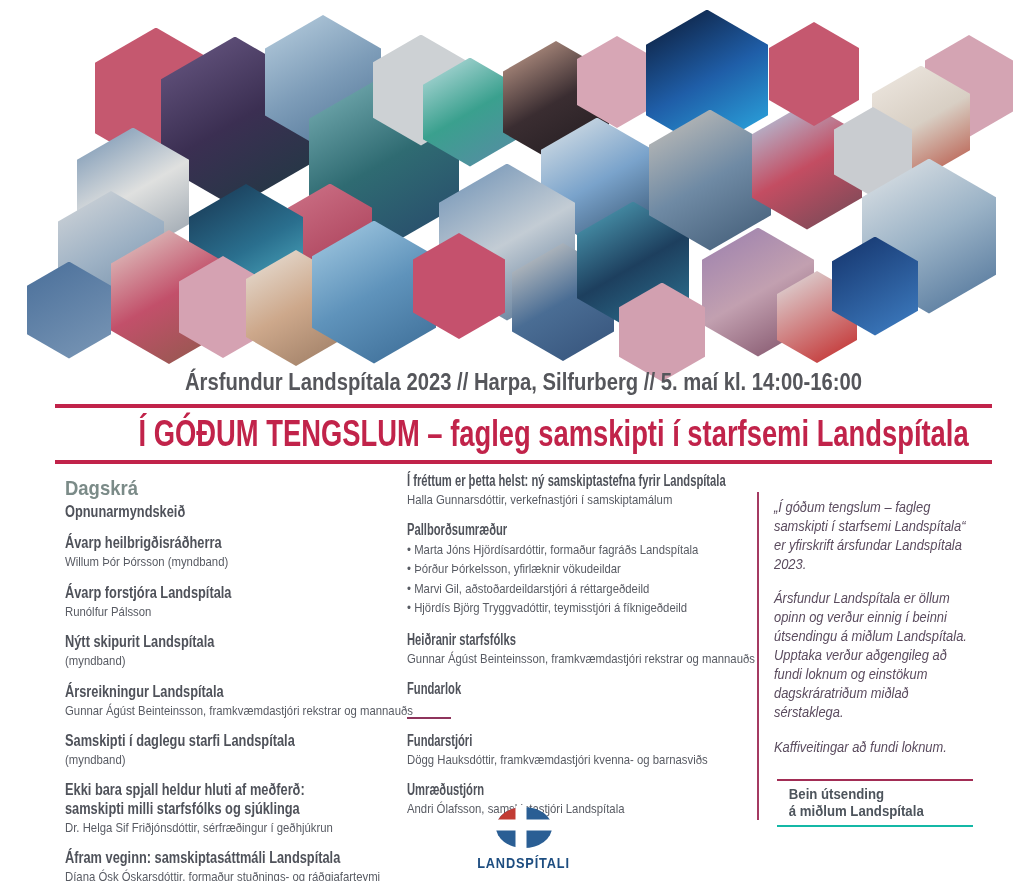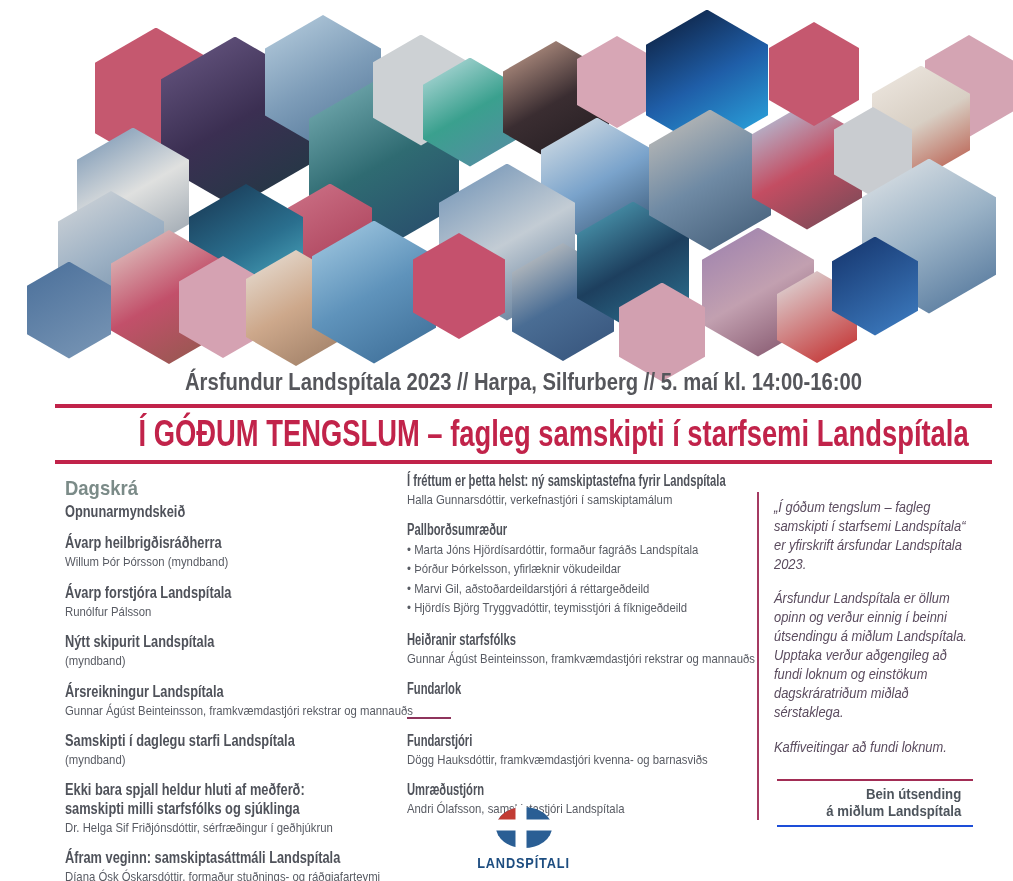--- a/index.html
+++ b/index.html
@@ -56,22 +56,22 @@
   .mini-rule{width:44px;height:2px;background:#8e345c;margin:18px 0 4px 0;}
   
   .v-divider{position:absolute;left:740px;top:492px;width:2px;height:328px;background:#a43a62;}
   .side{position:absolute;left:757px;top:497px;width:232px;
     transform:scaleX(0.86);transform-origin:left top;}
   .side p{
     margin:0 0 15px 0;font-size:15px;font-style:italic;color:#5a4b5e;line-height:1.27;
   }
   .broadcast{
     position:absolute;left:760px;top:779px;width:196px;
-    border-top:2px solid #a22d55;border-bottom:2px solid #1d4ed8;
-    padding:4px 0 5px 0;text-align:right;
+    border-top:2px solid #a22d55;border-bottom:2px solid #14b8a6;
+    padding:4px 0 5px 0;text-align:left;
   }
   .broadcast div{
     font-size:15px;font-weight:700;color:#4d545c;line-height:1.15;white-space:nowrap;
     transform:scaleX(0.88);transform-origin:50% 50%;
   }
   
   .logo{position:absolute;left:0;top:806px;width:1013px;text-align:center;}
   .logo svg{display:block;margin:0 auto;}
   .logo-text{
     font-size:15px;font-weight:700;color:#1d4d80;letter-spacing:1px;margin-top:2px;

